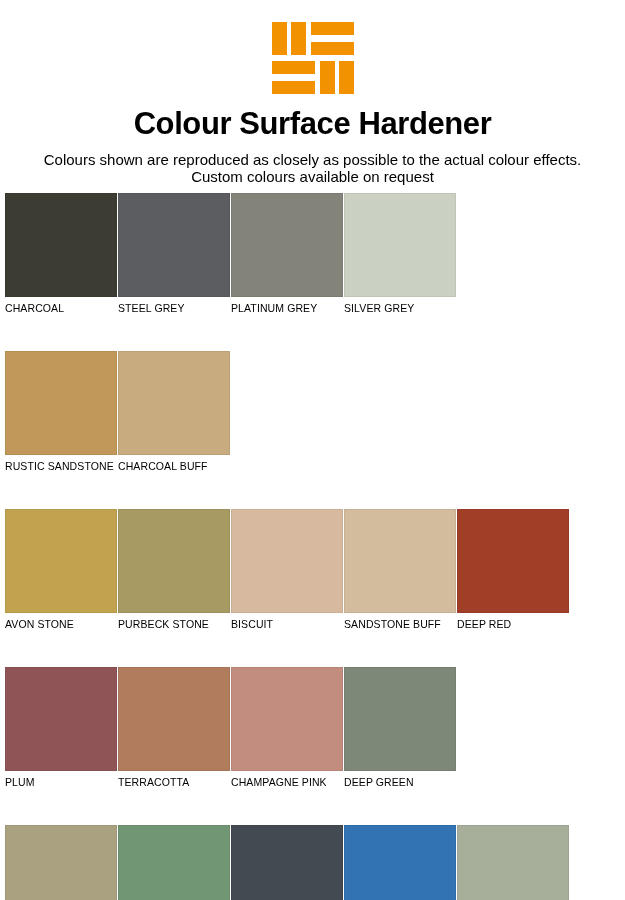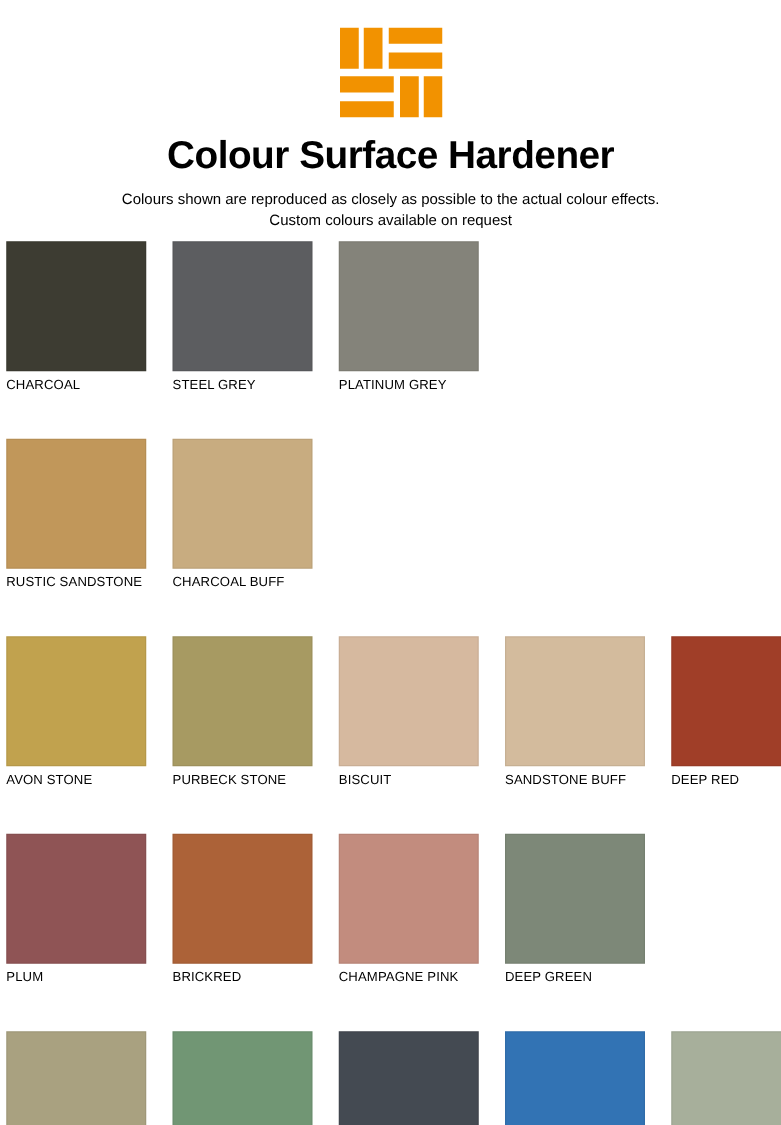--- a/index.html
+++ b/index.html
@@ -41,39 +41,39 @@
     font-size: 31px;
     font-weight: bold;
     letter-spacing: -0.4px;
     margin: 14px 0 0 0;
     line-height: 1.05;
     color: #000000;
     font-family: "Liberation Sans", sans-serif;
   }
 
   .subtitle {
-    font-size: 12px;
+    font-size: 15px;
     line-height: 17px;
     margin-top: 10px;
     color: #000000;
     font-family: "Liberation Sans", sans-serif;
   }
   .subtitle-line { display: block; }
 
   
   .grid {
     position: absolute;
     left: 5px;
     top: 193px;
     width: 615px;
   }
 
   .row {
     display: flex;
-    gap: 21px;
+    gap: 1px;
     margin-bottom: 36px;
   }
   .row:last-child { margin-bottom: 0; }
 
   .cell {
     width: 112px;
     flex: 0 0 112px;
   }
 
   .swatch {
@@ -131,20 +131,24 @@
           <div class="swatch-label">CHARCOAL</div>
         </div>
         <div class="cell">
           <div class="swatch" style="background-color: rgb(92, 93, 96);"></div>
           <div class="swatch-label">STEEL GREY</div>
         </div>
         <div class="cell">
           <div class="swatch" style="background-color: rgb(132, 131, 122);"></div>
           <div class="swatch-label">PLATINUM GREY</div>
         </div>
+        <div class="cell">
+          <div class="swatch" style="background-color: rgb(203, 209, 194);"></div>
+          <div class="swatch-label">SILVER GREY</div>
+        </div>
       </div>
       <div class="row">
         <div class="cell">
           <div class="swatch" style="background-color: rgb(193, 151, 90);"></div>
           <div class="swatch-label">RUSTIC SANDSTONE</div>
         </div>
         <div class="cell">
           <div class="swatch" style="background-color: rgb(200, 172, 128);"></div>
           <div class="swatch-label">CHARCOAL BUFF</div>
         </div>
@@ -170,22 +174,22 @@
           <div class="swatch" style="background-color: rgb(160, 62, 40);"></div>
           <div class="swatch-label">DEEP RED</div>
         </div>
       </div>
       <div class="row">
         <div class="cell">
           <div class="swatch" style="background-color: rgb(143, 84, 85);"></div>
           <div class="swatch-label">PLUM</div>
         </div>
         <div class="cell">
-          <div class="swatch" style="background-color: rgb(172, 98, 56);"></div>
-          <div class="swatch-label">BRICKRED</div>
+          <div class="swatch" style="background-color: rgb(176, 124, 93);"></div>
+          <div class="swatch-label">TERRACOTTA</div>
         </div>
         <div class="cell">
           <div class="swatch" style="background-color: rgb(194, 140, 126);"></div>
           <div class="swatch-label">CHAMPAGNE PINK</div>
         </div>
         <div class="cell">
           <div class="swatch" style="background-color: rgb(125, 136, 120);"></div>
           <div class="swatch-label">DEEP GREEN</div>
         </div>
       </div>

